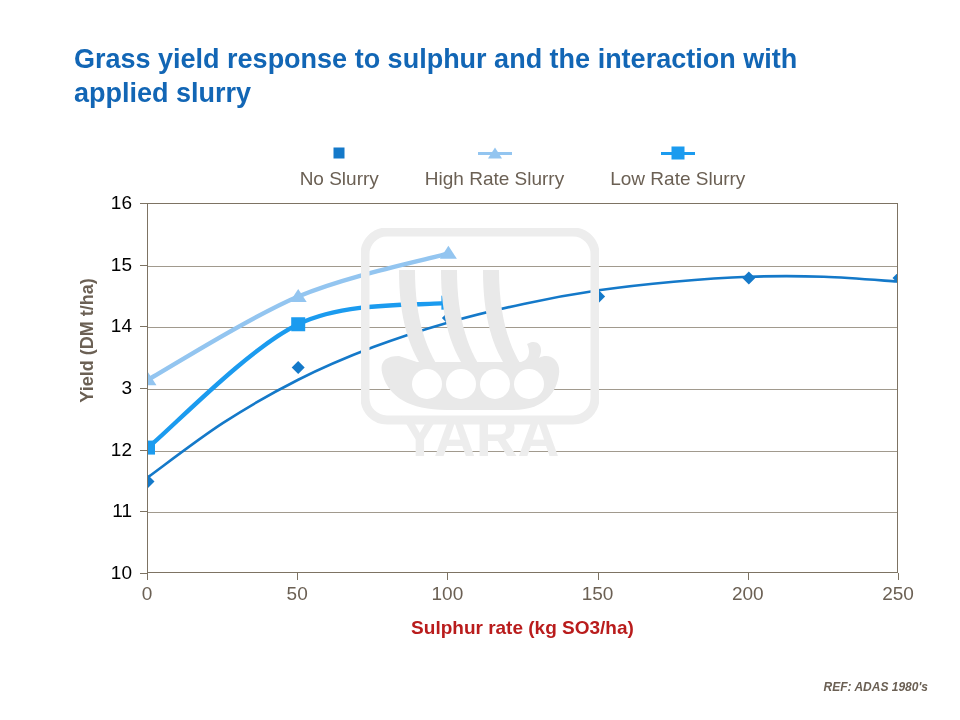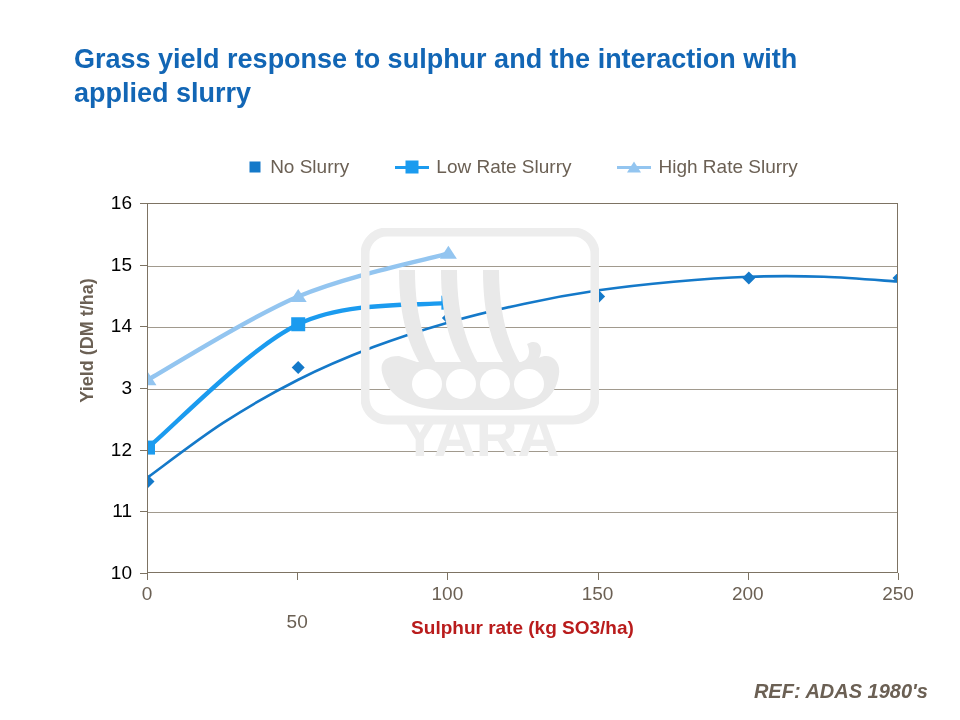--- a/index.html
+++ b/index.html
@@ -47,20 +47,21 @@
     justify-content: center;
     gap: 46px;
     font-size: 19px;
     color: #6B6054;
   }
   .legend-entry {
     display: flex;
     align-items: center;
     gap: 7px;
     white-space: nowrap;
+    flex-direction: column;
   }
   .legend-entry .legend-label { color: #6B6054; }
   .legend-key {
     position: relative;
     width: 34px;
     height: 16px;
     display: inline-block;
   }
   .legend-key.nokey { width: 16px; }
   .legend-key .key-line {
@@ -175,56 +176,56 @@
     text-align: center;
     font-size: 19px;
     font-weight: bold;
     color: #b91c1c;
   }
 
   #reference-note {
     position: absolute;
     right: 32px;
     top: 680px;
-    font-size: 20px;
+    font-size: 12px;
     font-weight: bold;
     font-style: italic;
     color: #6B6054;
   }
 </style>
 </head>
 <body>
 
 <div id="slide">
 
   <div id="chart-title">Grass yield response to sulphur and the interaction with applied slurry</div>
 
   <div id="legend">
 
     <div class="legend-entry">
       <span class="legend-key nokey">
         <span class="key-marker mk-diamond" style="background:#1479C9"></span>
       </span>
       <span class="legend-label">No Slurry</span>
+    </div>
+
+    <div class="legend-entry">
+      <span class="legend-key">
+        <span class="key-line" style="background:#93C5F0"></span>
+        <span class="key-marker mk-triangle" style="border-bottom:11px solid #93C5F0"></span>
+      </span>
+      <span class="legend-label">High Rate Slurry</span>
     </div>
 
     <div class="legend-entry">
       <span class="legend-key">
         <span class="key-line" style="background:#1B9BEF"></span>
         <span class="key-marker mk-square" style="background:#1B9BEF"></span>
       </span>
       <span class="legend-label">Low Rate Slurry</span>
-    </div>
-
-    <div class="legend-entry">
-      <span class="legend-key">
-        <span class="key-line" style="background:#93C5F0"></span>
-        <span class="key-marker mk-triangle" style="border-bottom:11px solid #93C5F0"></span>
-      </span>
-      <span class="legend-label">High Rate Slurry</span>
     </div>
 
   </div>
 
   <div id="plot-area">
     <div id="gridlines">
         <div class="gridline" style="top: 308.333px;"></div>
         <div class="gridline" style="top: 246.667px;"></div>
         <div class="gridline" style="top: 185px;"></div>
         <div class="gridline" style="top: 123.333px;"></div>
@@ -277,21 +278,21 @@
       <div class="ytick-label" style="top: 316.333px; left: 90px;">14</div>
       <div class="ytick-mark" style="top: 264.667px;"></div>
       <div class="ytick-label" style="top: 254.667px; left: 90px;">15</div>
       <div class="ytick-mark" style="top: 203px;"></div>
       <div class="ytick-label" style="top: 193px; left: 90px;">16</div>
     </div>
   <div id="x-axis-ticks">
       <div class="xtick-mark" style="left: 147px;"></div>
       <div class="xtick-label" style="left: 112px;">0</div>
       <div class="xtick-mark" style="left: 297.2px;"></div>
-      <div class="xtick-label" style="left: 262.2px; margin-top: 28px;">50</div>
+      <div class="xtick-label" style="left: 262.2px;">50</div>
       <div class="xtick-mark" style="left: 447.4px;"></div>
       <div class="xtick-label" style="left: 412.4px;">100</div>
       <div class="xtick-mark" style="left: 597.6px;"></div>
       <div class="xtick-label" style="left: 562.6px;">150</div>
       <div class="xtick-mark" style="left: 747.8px;"></div>
       <div class="xtick-label" style="left: 712.8px;">200</div>
       <div class="xtick-mark" style="left: 898px;"></div>
       <div class="xtick-label" style="left: 863px;">250</div>
     </div>
 

